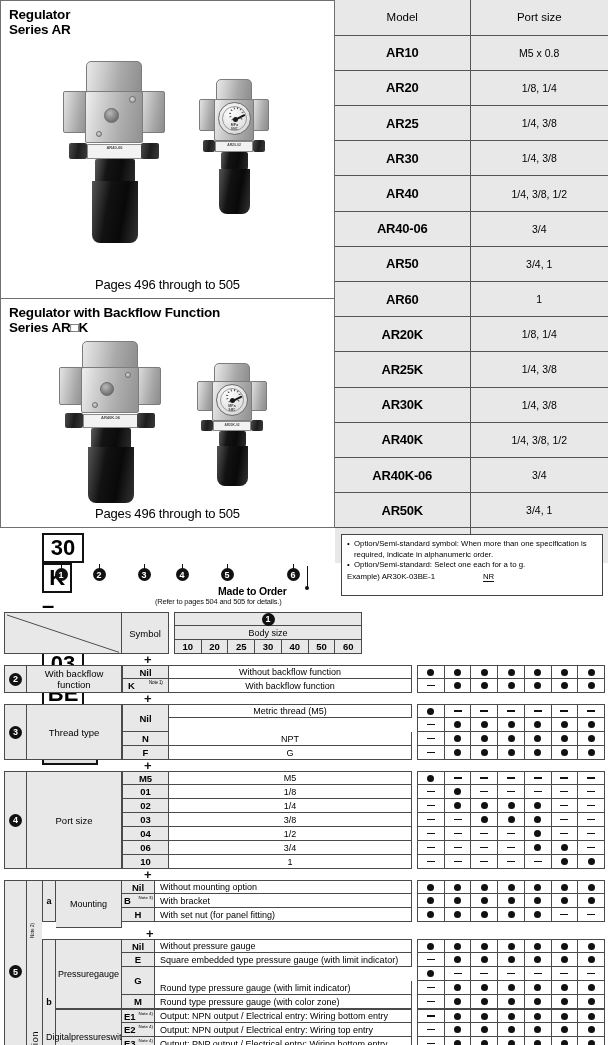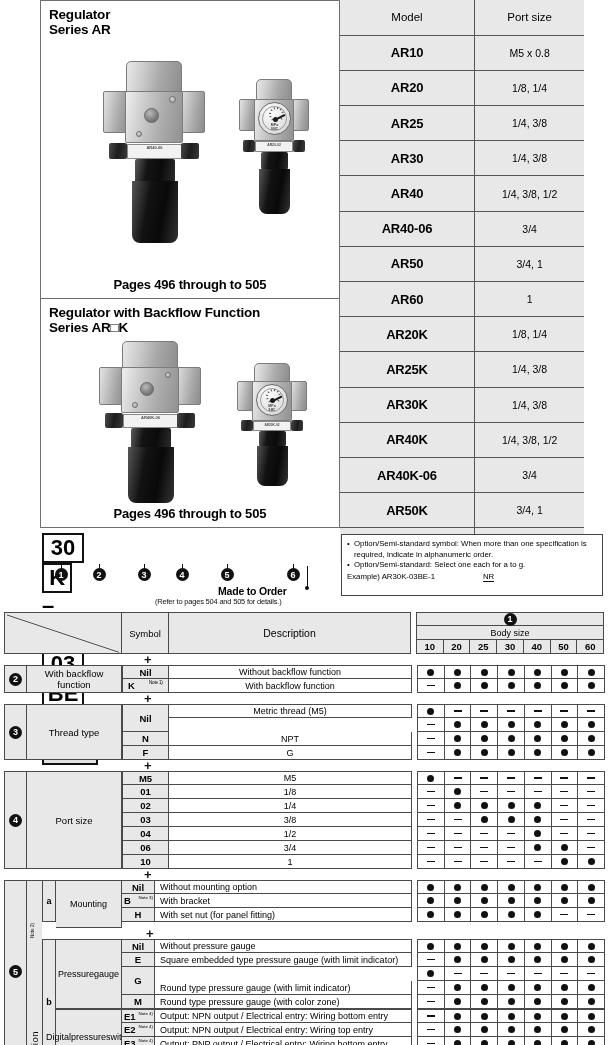--- a/index.html
+++ b/index.html
@@ -6,35 +6,35 @@
   body {
     width: 608px; height: 1045px;
     font-family: "Liberation Sans", sans-serif;
     background: #ffffff;
     color: #000000;
     position: relative;
     overflow: hidden;
   }
 
   
-  .top { display: flex; width: 544px; height: 528px; margin-left: 40px; }
+  .top { display: flex; width: 608px; height: 528px; }
 
   .left-panel { width: 335px; height: 528px; position: relative; }
 
   .prod-block { position: relative; border: 1px solid #6f6f6f; }
   .prod-block.first { height: 298px; border-bottom: none; }
   .prod-block.second { height: 230px; }
 
   .prod-title {
     font-size: 13.5px; font-weight: bold; line-height: 15px;
     padding: 6px 0 0 8px; letter-spacing: -0.2px;
   }
   .prod-pages {
     position: absolute; bottom: 6px; left: 0; right: 0;
-    text-align: center; font-size: 13px; font-weight: bold;
+    text-align: center; font-size: 13px; font-weight: normal;
     letter-spacing: -0.2px;
   }
 
   
   .reg-stage { position:absolute; left:0; right:0; }
   .reg { position: absolute; }
 
   .reg .cap {
     position:absolute; background: linear-gradient(100deg,#e9e9e9 0%,#c9c9c9 32%,#a9a9a9 60%,#8e8e8e 100%);
     border-radius: 5px 5px 2px 2px; border:1px solid #7c7c7c;
@@ -454,21 +454,20 @@
 
 <div class="spec">
 
   <div class="spechead">
     <div class="diagbox">
       <svg viewBox="0 0 118 42" preserveAspectRatio="none">
         <line x1="2" y1="2" x2="116" y2="40" stroke="#4a4a4a" stroke-width="1"></line>
       </svg>
     </div>
     <div class="symhead">Symbol</div>
-    <div class="deschead">Description</div>
     <div class="bshead">
       <div class="bs1">
         <span style="width:13px;height:13px;border-radius:50%;background:#111;color:#fff;font-size:9px;font-weight:bold;display:flex;align-items:center;justify-content:center;">1</span>
       </div>
       <div class="bs2">Body size</div>
       <div class="bs3" id="size-cols">
           <div class="c">10</div>
           <div class="c">20</div>
           <div class="c">25</div>
           <div class="c">30</div>

